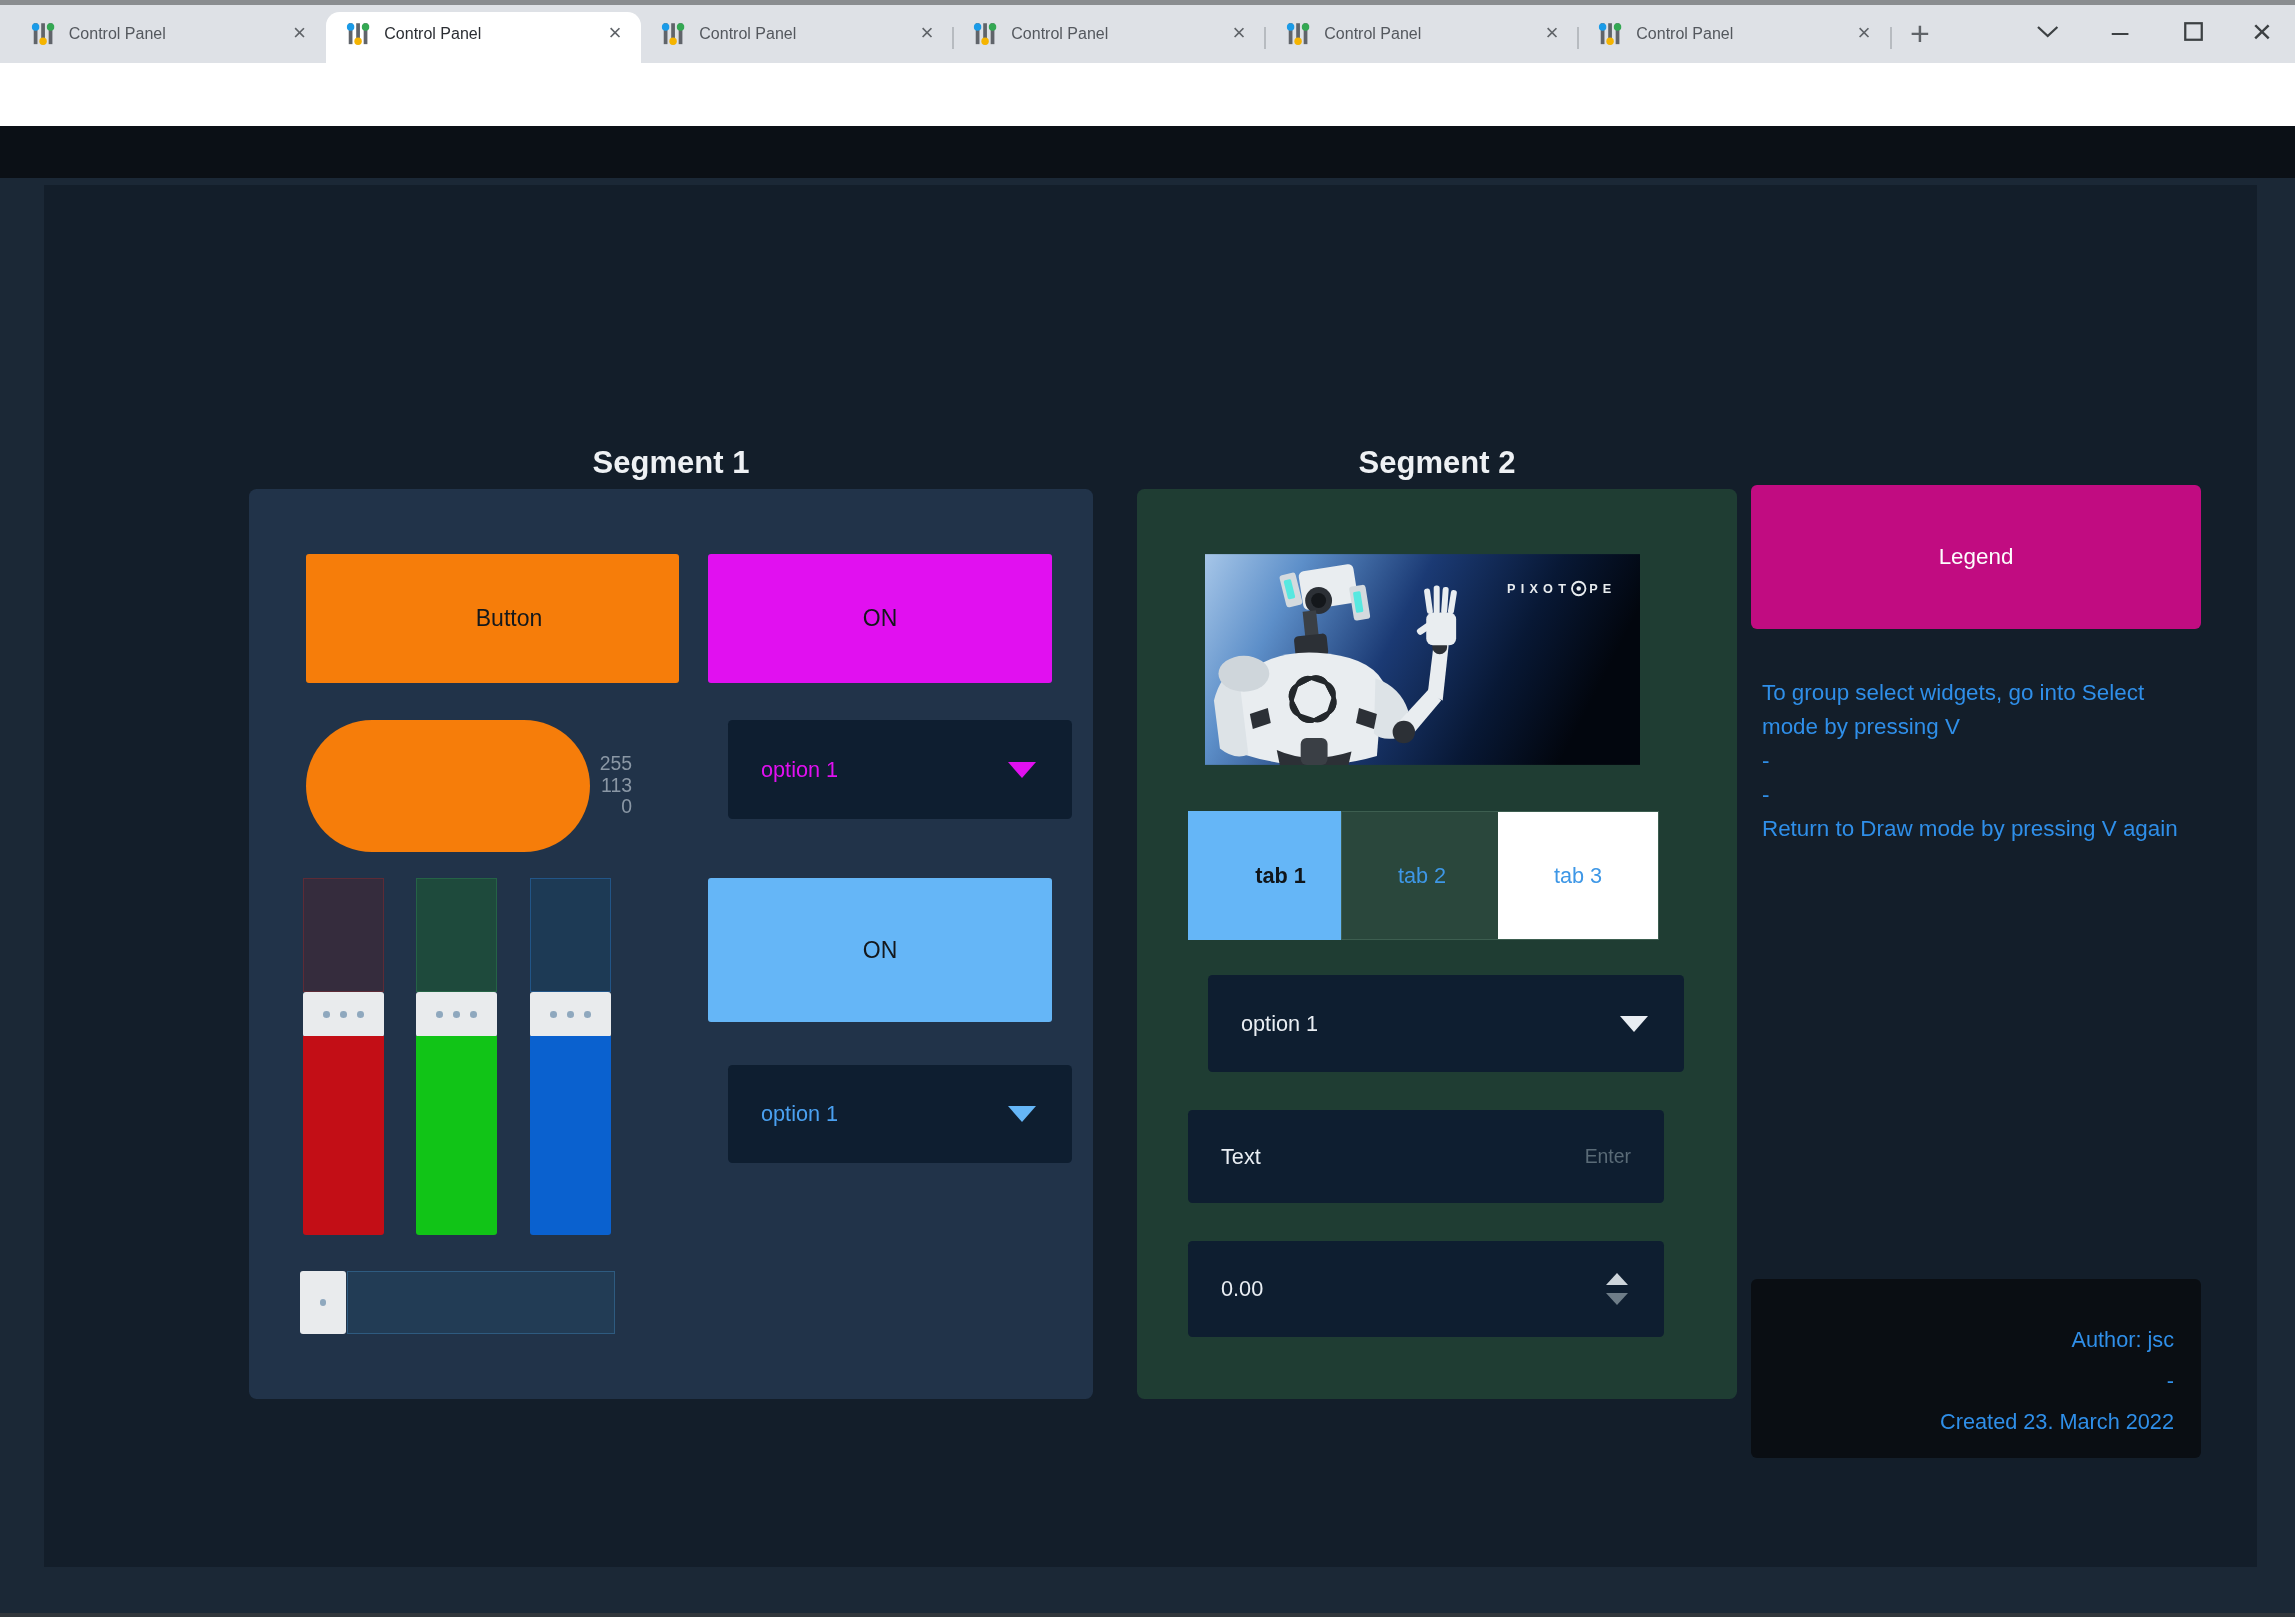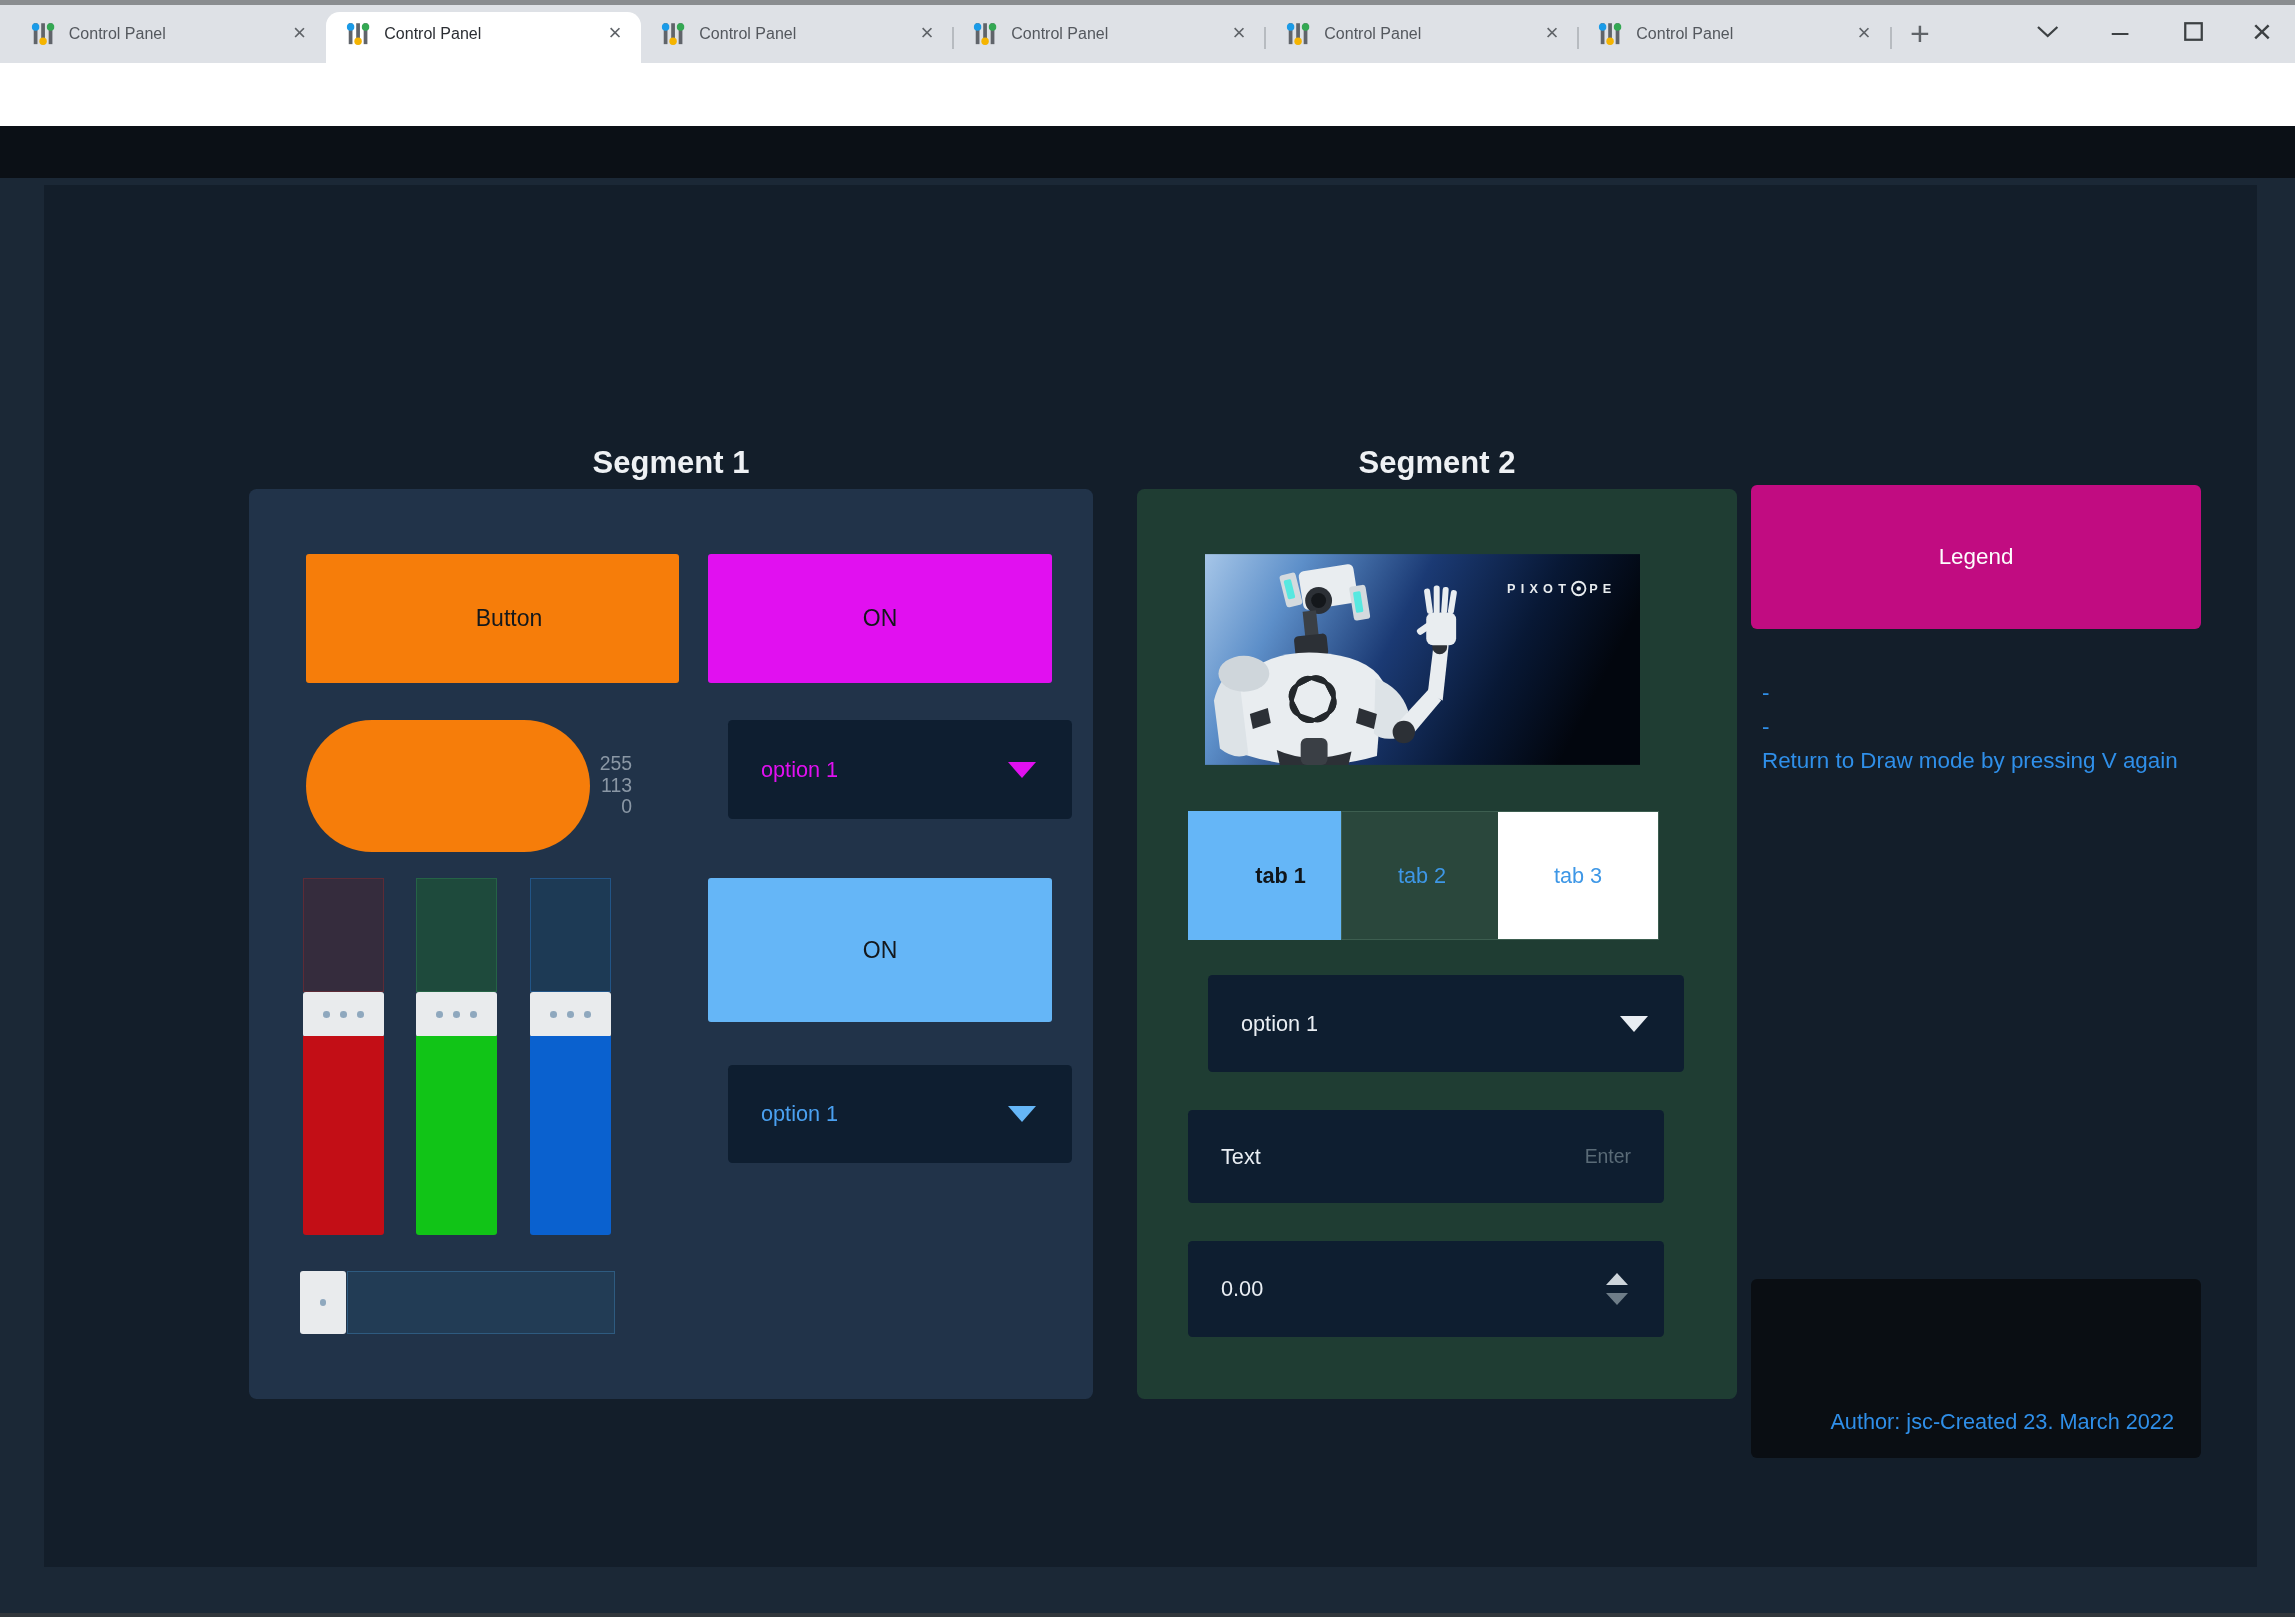--- a/index.html
+++ b/index.html
@@ -88,21 +88,21 @@
   #num-field{left:1188px;top:1241px;width:476px;height:96px;}
   #num-field .f-label{font-size:21.7px;color:#e9eef3;margin-left:33px;}
   .stepper{margin-left:auto;margin-right:36px;display:flex;flex-direction:column;gap:7.5px;}
   .st-up{width:0;height:0;border-left:11.2px solid transparent;border-right:11.2px solid transparent;border-bottom:12.7px solid #cdd5db;}
   .st-dn{width:0;height:0;border-left:11.2px solid transparent;border-right:11.2px solid transparent;border-top:12.7px solid #6e7d88;}
   
   #legend-box{left:1751px;top:485px;width:450px;height:144px;background:#c10c81;border-radius:6px;
               display:flex;align-items:center;justify-content:center;font-size:22.4px;color:#fdfdfd;}
   #help-text{left:1762px;top:676px;width:422px;font-size:22.4px;line-height:34px;color:#2f8fe9;}
   #author-box{left:1751px;top:1279px;width:450px;height:179px;background:#0a0e13;border-radius:6px;
-              display:flex;flex-direction:row;justify-content:flex-end;align-items:flex-end;
+              display:flex;flex-direction:column;justify-content:flex-end;align-items:flex-end;
               padding:0 27px 16.4px 0;box-sizing:border-box;font-size:21.7px;line-height:41px;color:#2f8fe9;text-align:right;}
   #bottom-strip{left:0;top:1613px;width:2295px;height:4.5px;background:#31363b;}
   svg{display:block;}
 </style>
 </head>
 <body>
 
 <div class="abs" id="frame-top"></div>
 
 <div class="abs" id="tabstrip">
@@ -466,20 +466,21 @@
 <div class="field" id="num-field">
   <span class="f-label">0.00</span>
   <span class="stepper">
     <span class="st-up"></span>
     <span class="st-dn"></span>
   </span>
 </div>
 
 <div class="abs" id="legend-box">Legend</div>
 <div class="abs" id="help-text">
+  <div>To group select widgets, go into Select mode by pressing V</div>
   <div>-</div>
   <div>-</div>
   <div>Return to Draw mode by pressing V again</div>
 </div>
 <div class="abs" id="author-box">
   <div>Author: jsc</div>
   <div>-</div>
   <div>Created 23. March 2022</div>
 </div>
 

